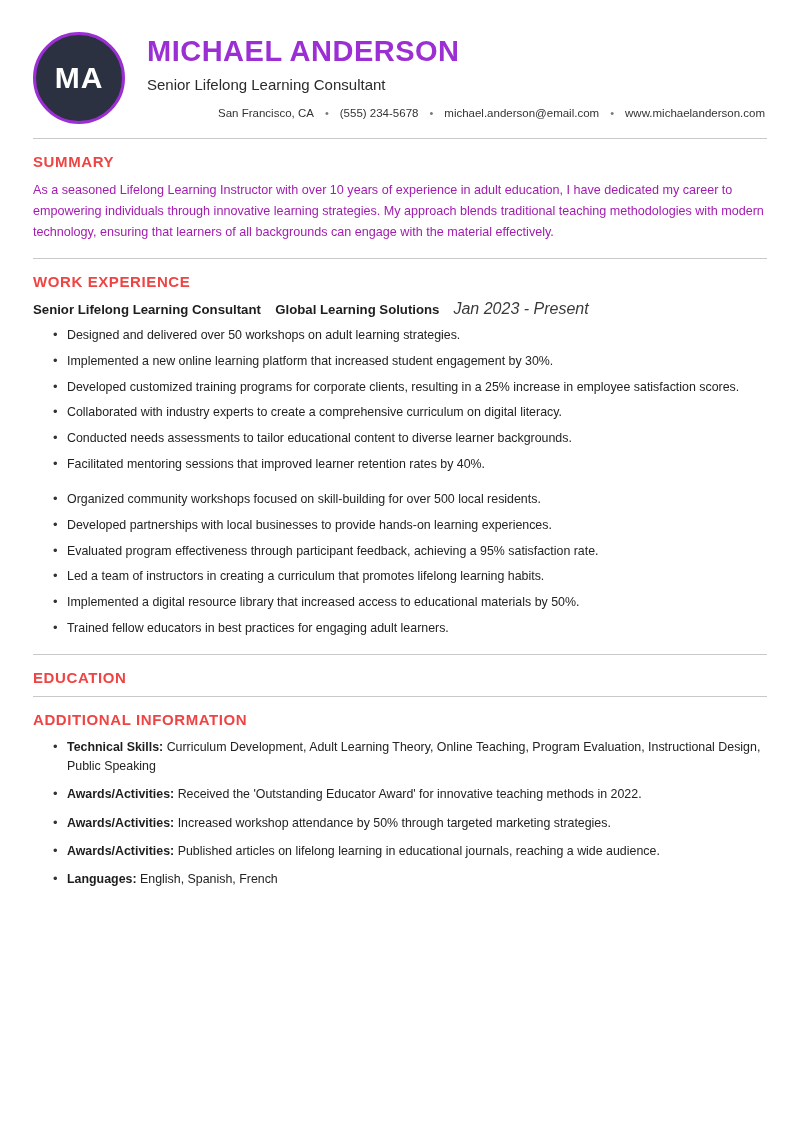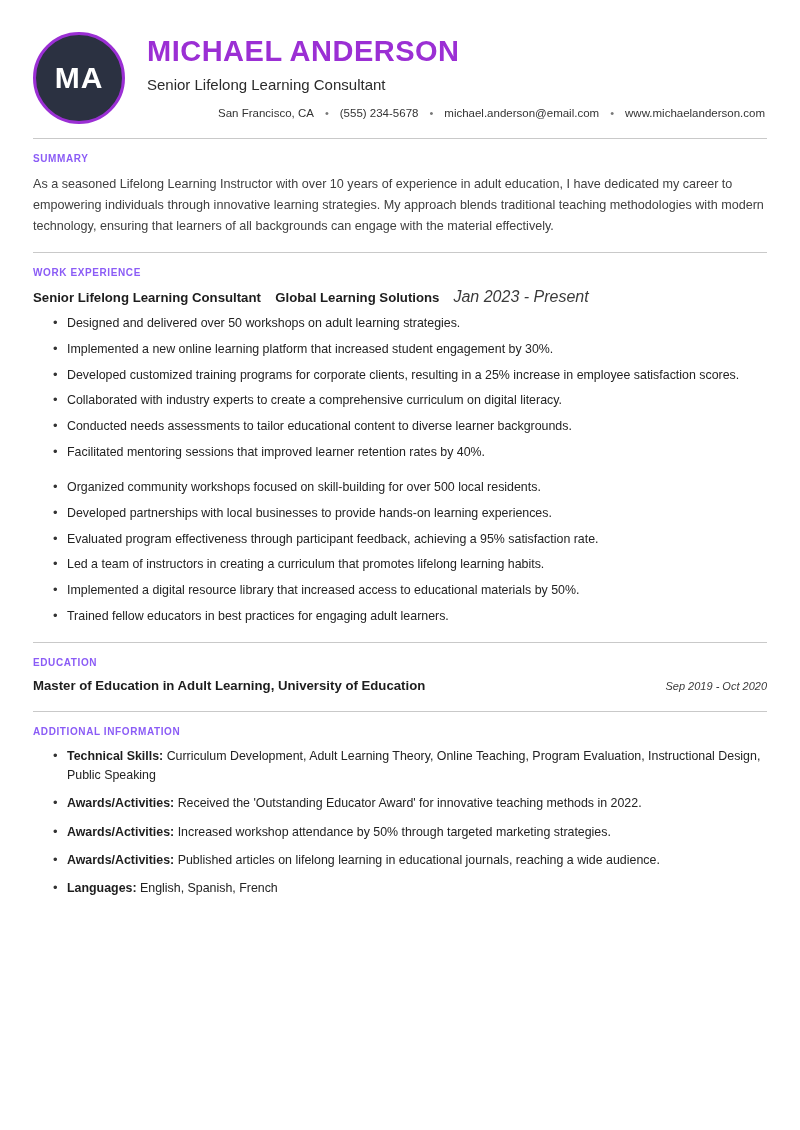--- a/index.html
+++ b/index.html
@@ -86,30 +86,30 @@
   
   .rule {
     border: 0;
     border-top: 1px solid #c9c9c9;
     margin: 0;
   }
   .section {
     padding-top: 14px;
   }
   .section-title {
-    color: #8b5cf6;
-    font-size: 10px;
+    color: #ef4444;
+    font-size: 15px;
     font-weight: bold;
     letter-spacing: 0.6px;
     margin: 0 0 10px 0;
   }
   .summary-text {
     font-size: 12.6px;
     line-height: 1.65;
-    color: #404040;
+    color: #a21caf;
     margin: 0 0 16px 0;
     text-align: left;
   }
   .job-head {
     display: flex;
     align-items: baseline;
     justify-content: flex-start;
     margin-bottom: 8px;
   }
   .job-role {
@@ -259,24 +259,20 @@
         <li>Implemented a digital resource library that increased access to educational materials by 50%.</li>
         <li>Trained fellow educators in best practices for engaging adult learners.</li>
       </ul>
     </div>
   </div>
 
   <hr class="rule">
 
   <div class="section">
     <div class="section-title">EDUCATION</div>
-    <div class="edu-row">
-      <div class="edu-degree">Master of Education in Adult Learning, University of Education</div>
-      <div class="edu-dates">Sep 2019 - Oct 2020</div>
-    </div>
   </div>
 
   <hr class="rule">
 
   <div class="section">
     <div class="section-title">ADDITIONAL INFORMATION</div>
     <ul class="addl">
       <li>
         <span class="lbl">Technical Skills:</span>
         <span>Curriculum Development, Adult Learning Theory, Online Teaching, Program Evaluation, Instructional Design, Public Speaking</span>

